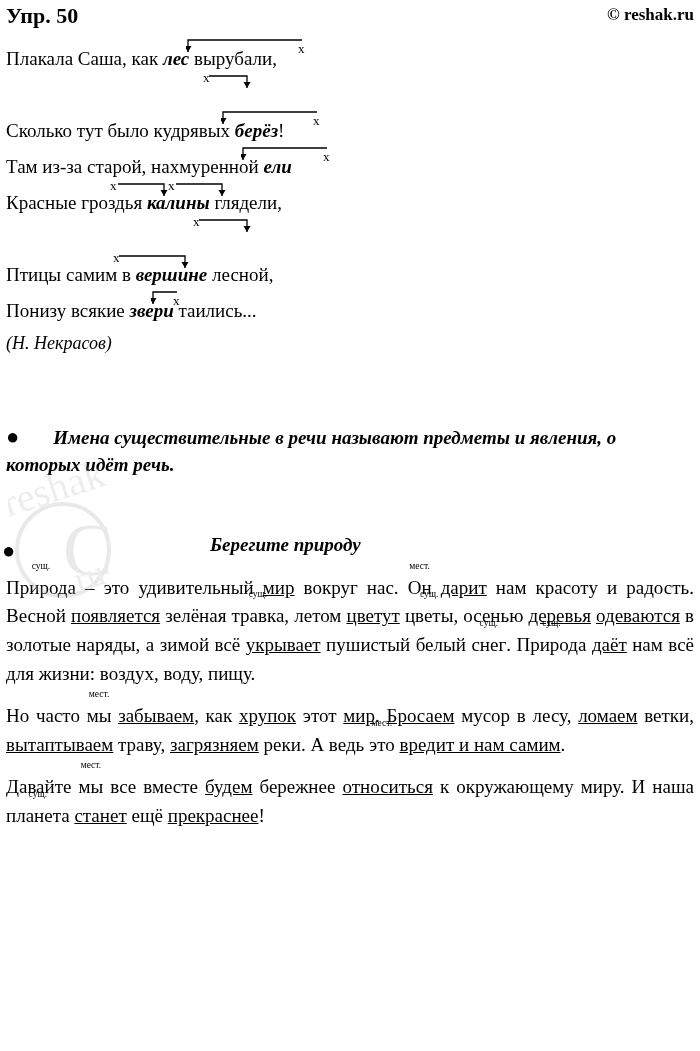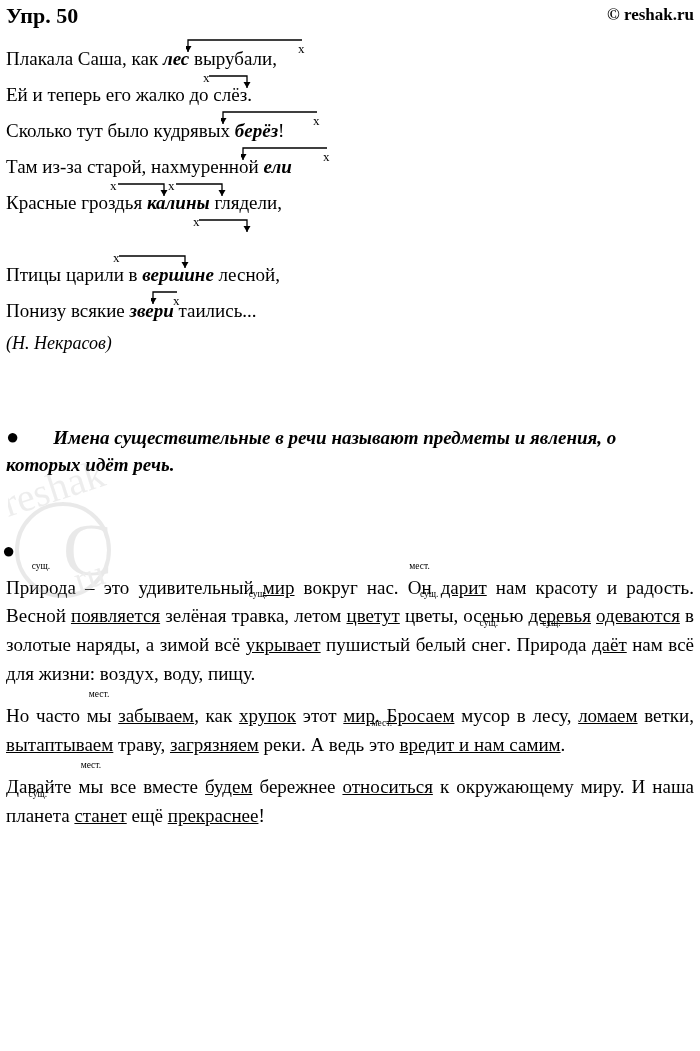--- a/index.html
+++ b/index.html
@@ -179,23 +179,20 @@
         <span>Плакала Саша, как </span><b class="w">лес</b><span> вырубали,</span>
       </div>
     </div>
 
     <div class="pline">
       <svg class="mark" style="left:195px; top:2px;" width="60" height="22" xmlns="http://www.w3.org/2000/svg">
         <path d="M8 4 L46 4 L46 16" fill="none" stroke="#000" stroke-width="1.3"></path>
         <path d="M46 16 l-3.5 -6 h7 z" fill="#000"></path>
         <text x="2" y="10" font-family="Liberation Serif, serif" font-size="13">x</text>
       </svg>
-      <div class="txt">
-        <span>Ей и теперь его жалко до слёз.</span>
-      </div>
     </div>
 
     <div class="pline">
       <svg class="mark" style="left:215px; top:2px;" width="110" height="22" xmlns="http://www.w3.org/2000/svg">
         <path d="M2 16 L2 4 L96 4" fill="none" stroke="#000" stroke-width="1.3"></path>
         <path d="M2 16 l-3.5 -6 h7 z" fill="#000"></path>
         <text x="92" y="17" font-family="Liberation Serif, serif" font-size="13">x</text>
       </svg>
       <div class="txt">
         <span>Сколько тут было кудрявых </span><b class="w">берёз</b><span>!</span>
@@ -235,21 +232,21 @@
       </svg>
     </div>
 
     <div class="pline">
       <svg class="mark" style="left:105px; top:2px;" width="90" height="22" xmlns="http://www.w3.org/2000/svg">
         <path d="M8 4 L74 4 L74 16" fill="none" stroke="#000" stroke-width="1.3"></path>
         <path d="M74 16 l-3.5 -6 h7 z" fill="#000"></path>
         <text x="2" y="10" font-family="Liberation Serif, serif" font-size="13">x</text>
       </svg>
       <div class="txt">
-        <span>Птицы царили в </span><b class="w">вершине</b><span> лесной,</span>
+        <span>Птицы самим в </span><b class="w">вершине</b><span> лесной,</span>
       </div>
     </div>
 
     <div class="pline">
       <svg class="mark" style="left:145px; top:2px;" width="50" height="22" xmlns="http://www.w3.org/2000/svg">
         <path d="M2 16 L2 4 L26 4" fill="none" stroke="#000" stroke-width="1.3"></path>
         <path d="M2 16 l-3.5 -6 h7 z" fill="#000"></path>
         <text x="22" y="17" font-family="Liberation Serif, serif" font-size="13">x</text>
       </svg>
       <div class="txt">
@@ -259,20 +256,21 @@
 
     <div class="author">(Н. Некрасов)</div>
   </div>
 
   <div class="rule">
     <span class="bullet-big">●</span><span class="indent"></span><span>Имена существительные в речи называют предметы и явления, о которых идёт речь.</span>
   </div>
 
   <div class="task-head">
     <span class="dot">●</span>
+    <span class="ttl">Берегите природу</span>
   </div>
 
   <div class="essay" id="essay">
       <p><span class="ann"><span class="lbl">сущ.</span><span class="base">Природа</span></span><span> – это удивительный </span><span class="u">мир</span><span> вокруг нас. </span><span class="ann"><span class="lbl">мест.</span><span class="base">Он</span></span><span> </span><span class="u">дарит</span><span> нам красоту и радость. Весной </span><span class="u">появляется</span><span> зелёная </span><span class="ann"><span class="lbl">сущ.</span><span class="base">травка</span></span><span>, летом </span><span class="u">цветут</span><span> </span><span class="ann"><span class="lbl">сущ.</span><span class="base">цветы</span></span><span>, осенью </span><span class="u">деревья</span><span> </span><span class="u">одеваются</span><span> в золотые наряды, а зимой всё </span><span class="u">укрывает</span><span> пушистый белый </span><span class="ann"><span class="lbl">сущ.</span><span class="base">снег</span></span><span>. </span><span class="ann"><span class="lbl">сущ.</span><span class="base">Природа</span></span><span> </span><span class="u">даёт</span><span> нам всё для жизни: воздух, воду, пищу.</span></p>
       <p><span>Но часто </span><span class="ann"><span class="lbl">мест.</span><span class="base">мы</span></span><span> </span><span class="u">забываем</span><span>, как </span><span class="u">хрупок</span><span> этот </span><span class="u">мир</span><span>. </span><span class="u">Бросаем</span><span> мусор в лесу, </span><span class="u">ломаем</span><span> ветки, </span><span class="u">вытаптываем</span><span> траву, </span><span class="u">загрязняем</span><span> реки. А ведь </span><span class="ann"><span class="lbl">мест.</span><span class="base">это</span></span><span> </span><span class="u">вредит и нам самим</span><span>.</span></p>
       <p><span>Давайте </span><span class="ann"><span class="lbl">мест.</span><span class="base">мы</span></span><span> все вместе </span><span class="u">будем</span><span> бережнее </span><span class="u">относиться</span><span> к окружающему миру. И наша </span><span class="ann"><span class="lbl">сущ.</span><span class="base">планета</span></span><span> </span><span class="u">станет</span><span> ещё </span><span class="u">прекраснее</span><span>!</span></p>
     </div>
 
 </div>
 

